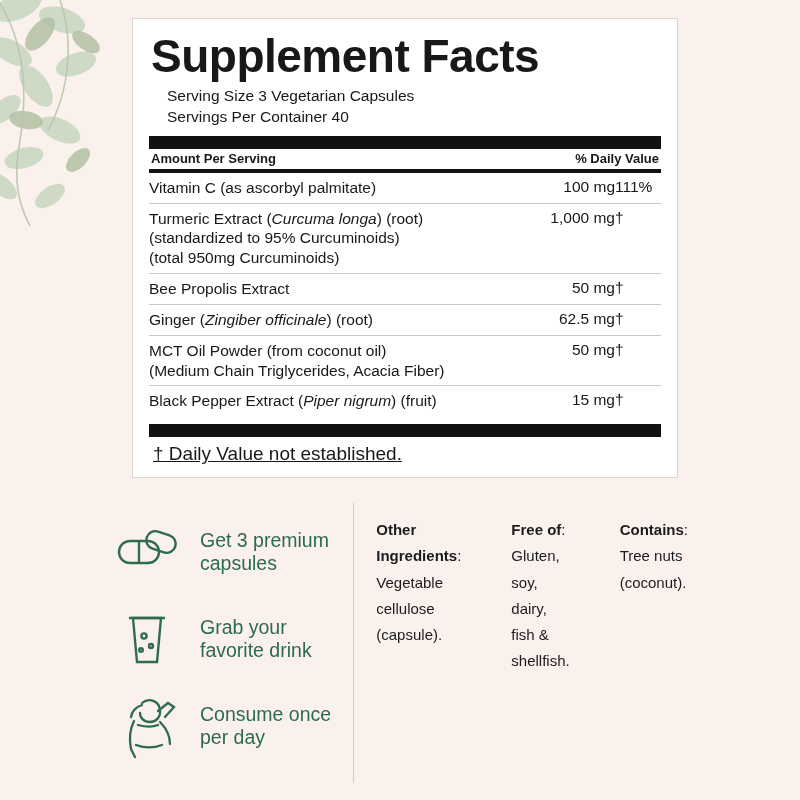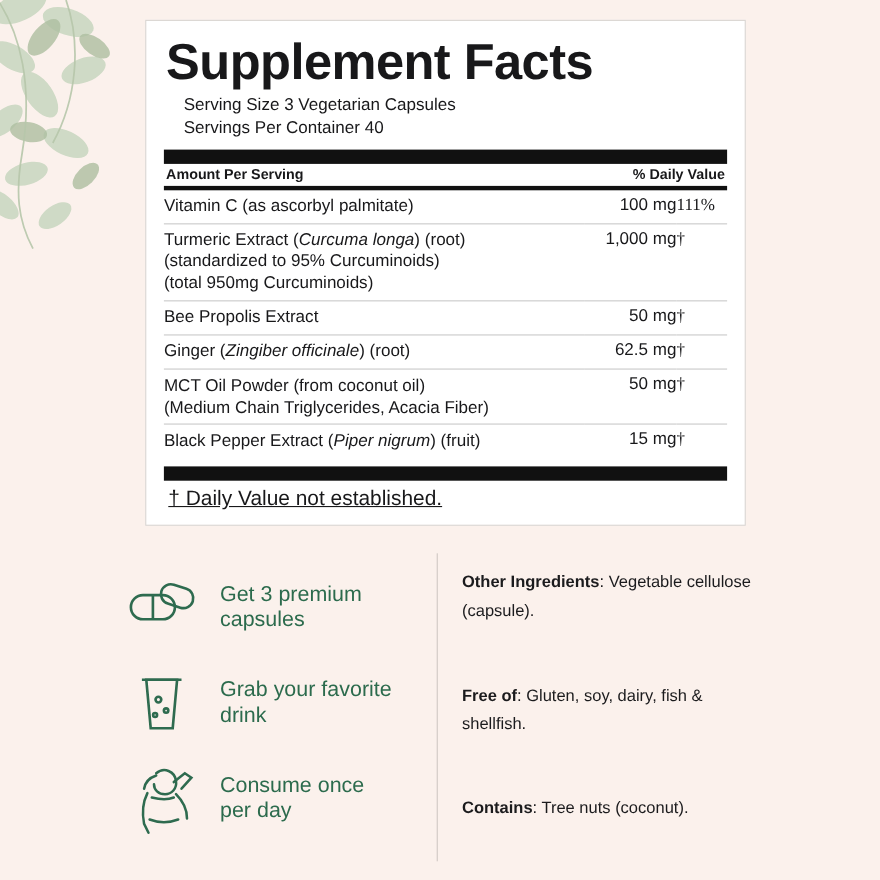--- a/index.html
+++ b/index.html
@@ -85,21 +85,20 @@
   td.amount {
     text-align: right;
     white-space: nowrap;
     padding-right: 10px;
   }
   td.dv {
     text-align: left;
     white-space: nowrap;
     width: 46px;
     padding-left: 4px;
-    font-family: Liberation Serif, serif;
   }
   .footnote {
     font-size: 19px;
     padding: 6px 0 2px 4px;
     text-decoration: underline;
   }
 
   
   .lower {
     position: absolute;
@@ -139,21 +138,20 @@
     font-weight: normal;
     font-size: 19.5px;
     line-height: 1.18;
     max-width: 160px;
   }
   .lower-right {
     flex: 1;
     padding-left: 22px;
     padding-top: 14px;
     display: flex;
-    flex-direction: column;
     gap: 50px;
   }
   .note {
     font-size: 15px;
     line-height: 1.75;
     color: #1b1b1d;
   }
   .note b {
     font-weight: bold;
   }

